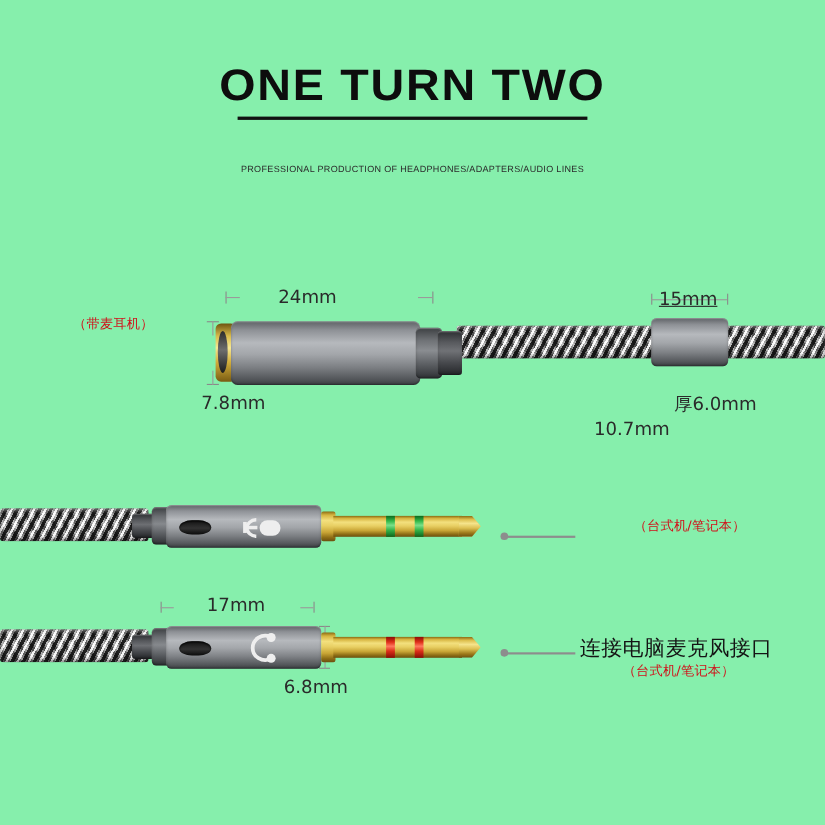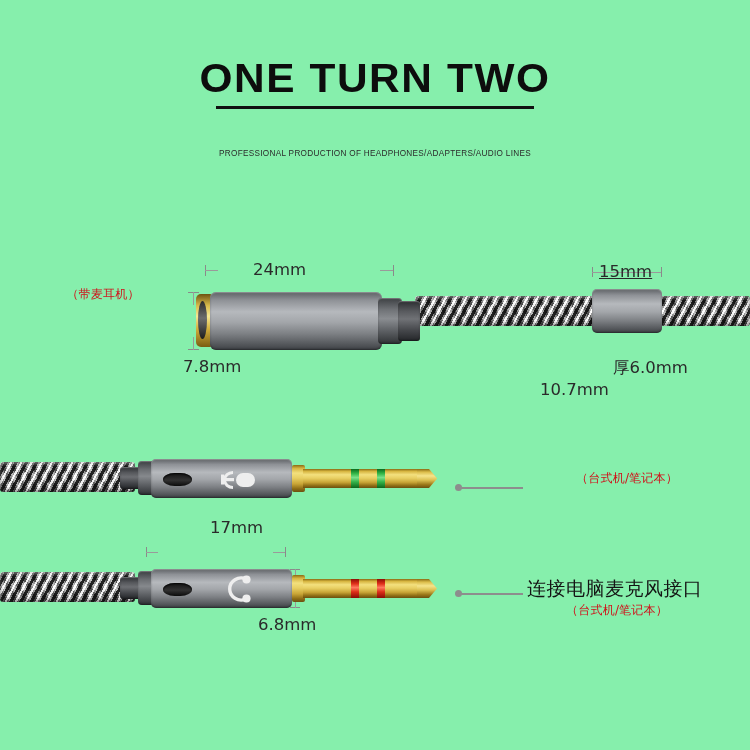--- a/index.html
+++ b/index.html
@@ -277,21 +277,21 @@
   <div class="leader-dot" style="left:455px; top:484px;"></div>
   <div class="leader" style="left:461px; top:487px; width:62px;"></div>
   <div class="callout right" style="left:527px; top:470px; width:200px;">
     <span class="ln2">（台式机/笔记本）</span>
   </div>
 
   <div class="tick-v" style="left:146px; top:547px; height:10px;"></div>
   <div class="guide-h" style="left:146px; top:552px; width:12px;"></div>
   <div class="tick-v" style="left:285px; top:547px; height:10px;"></div>
   <div class="guide-h" style="left:273px; top:552px; width:12px;"></div>
-  <div class="dim" style="left:188px; top:518px;margin-left:22px;">17mm</div>
+  <div class="dim" style="left:188px; top:540px;">17mm</div>
 
   <div class="cable" style="left:0px; top:572px; width:135px; height:30px;"></div>
 
   <div class="barrel" style="left:120px; top:577px; width:22px; height:22px; border-radius:3px;
               background:linear-gradient(to bottom,#2b2d30,#55575b 25%,#6d6f73 45%,#45474b 72%,#232528 100%);"></div>
   <div class="barrel" style="left:138px; top:571px; width:18px; height:34px; border-radius:4px;
               background:linear-gradient(to bottom,#3a3d40,#6b6e72 25%,#86898d 45%,#5a5d61 72%,#2d3033 100%);"></div>
 
   <div class="barrel" style="left:151px; top:569px; width:141px; height:39px; border-radius:5px;"></div>
   <div class="icon-slot" style="left:163px; top:583px; width:29px; height:13px;"></div>

